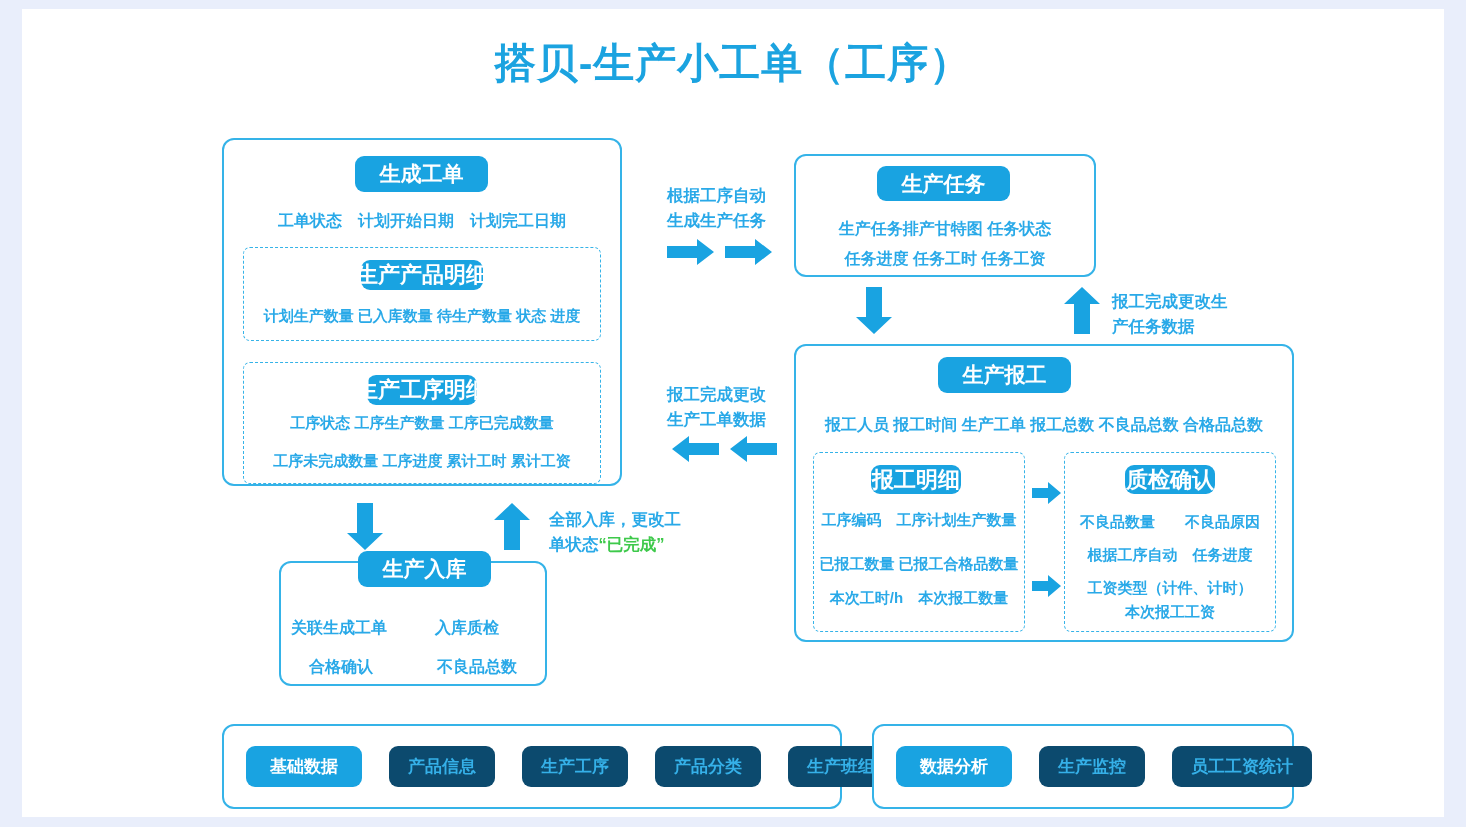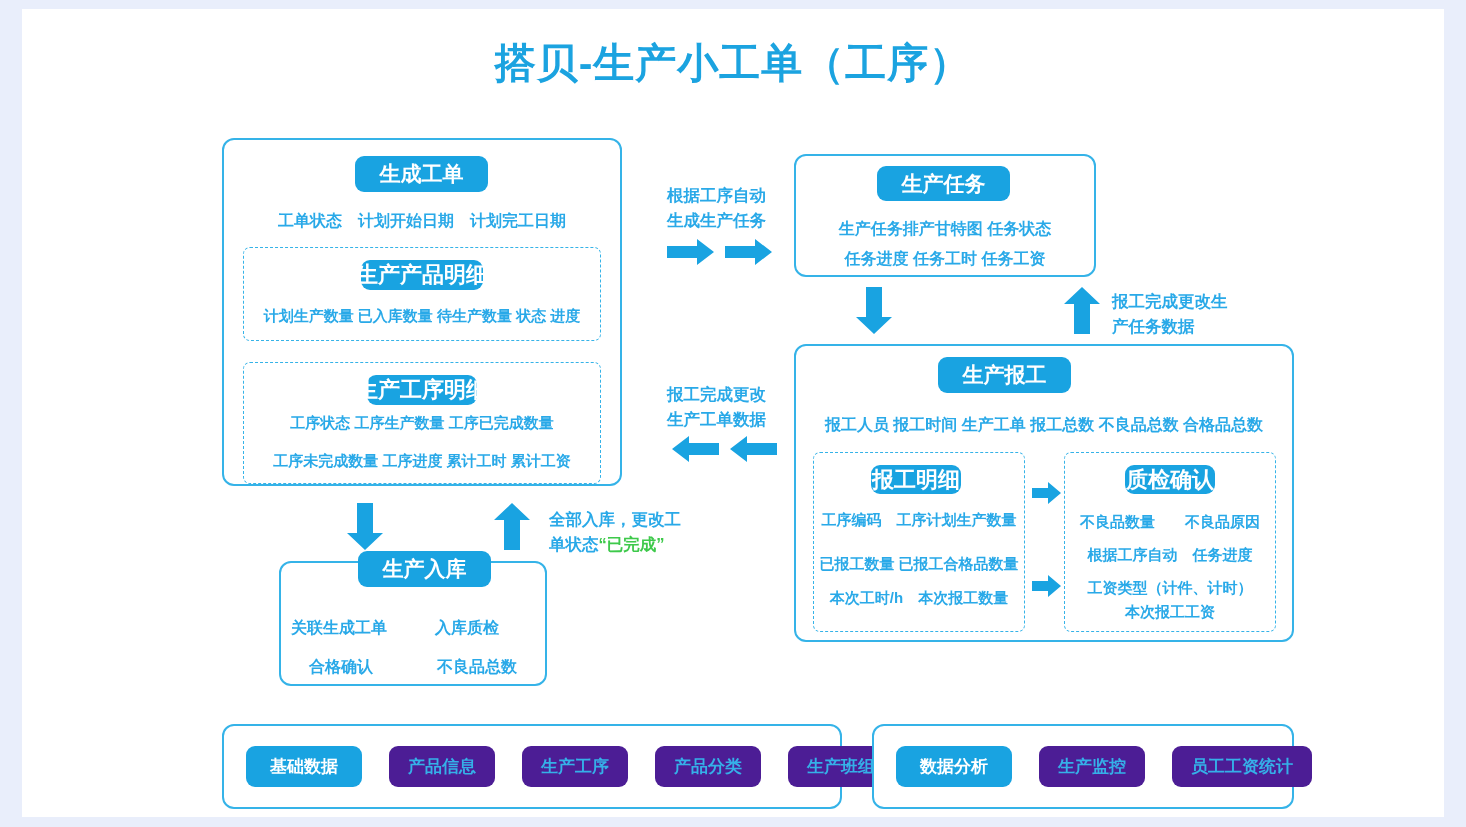--- a/index.html
+++ b/index.html
@@ -109,21 +109,21 @@
     display: flex;
     align-items: center;
     justify-content: center;
     font-size: 17px;
     font-weight: bold;
     white-space: nowrap;
     padding: 0 19px;
     margin-right: 27px;
   }
   .chip.primary { background: #19a3e1; color: #ffffff; padding: 0 24px; }
-  .chip.light   { background: #4c1d95; color: #35b0e8; }
+  .chip.light   { background: #0c4a6e; color: #35b0e8; }
   
   #watermark {
     position: absolute;
     right: 18px;
     bottom: 6px;
     font-size: 25px;
     color: #c9cdd6;
     white-space: nowrap;
     letter-spacing: 1px;
   }

